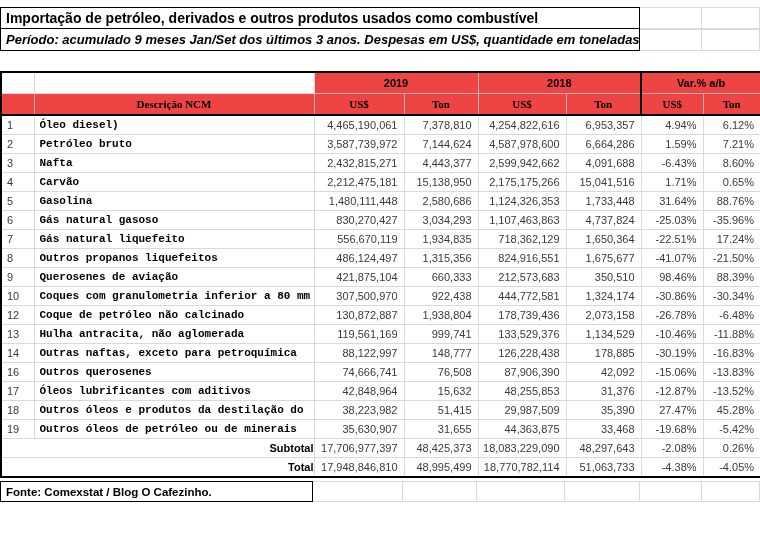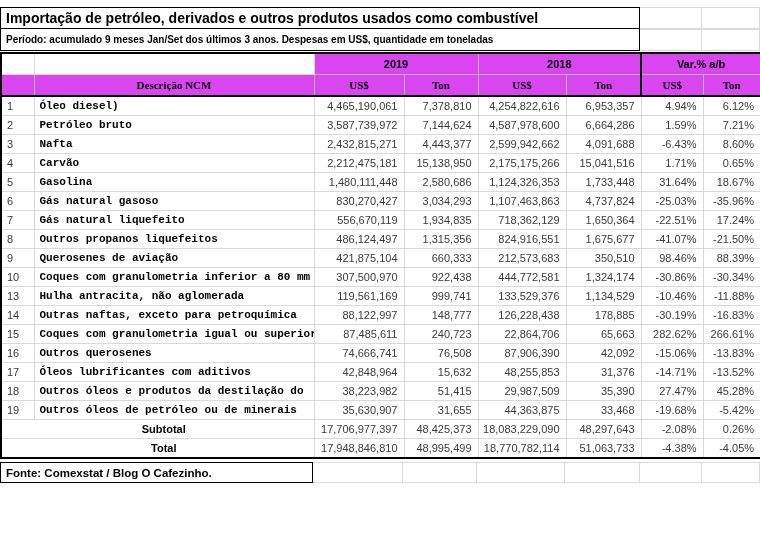--- a/index.html
+++ b/index.html
@@ -7,60 +7,60 @@
   body {
     width:760px; height:553px; overflow:hidden;
     font-family:"Liberation Sans", sans-serif;
     color:#000;
   }
   
   .top-band {
     display:grid;
     grid-template-columns:640px 62px 58px;
     grid-auto-rows:22px;
-    margin:7px 0 1px 0;
+    margin:7px 0 20px 0;
   }
   .title-box {
     border:1px solid #000;
     font-size:14px; font-weight:bold;
     display:flex; align-items:center; padding-left:5px;
     white-space:nowrap; overflow:hidden;
   }
   .subtitle-box {
     border:1px solid #000; border-top:none;
-    font-size:10px; font-weight:bold;
+    font-size:13px; font-weight:bold;
     display:flex; align-items:center; padding-left:5px;
-    white-space:nowrap; overflow:hidden;
+    white-space:nowrap; overflow:hidden;font-style:italic;
   }
   .ghost-cell {
     border-top:1px solid #d9d9d9;
     border-right:1px solid #d9d9d9;
     border-bottom:1px solid #d9d9d9;
   }
   
   table {
     border-collapse:collapse; table-layout:fixed;
     width:760px; border:2px solid #000;
   }
   th, td {
     white-space:nowrap; overflow:hidden;
     font-size:11px; height:18px; line-height:18px; padding:0;
   }
   thead th {
-    background:#d946ef; border:1px solid #b3b3b3;
+    background:#ef4444; border:1px solid #b3b3b3;
     font-weight:bold; text-align:center; height:20px; line-height:20px;
   }
   thead th.white { background:#fff; border-color:#d9d9d9; }
   thead tr.hr2 th { border-bottom:2px solid #000;font-family:Liberation Serif, serif; }
   th.var-left { border-left:2px solid #000; }
   tbody td { border:1px solid #d9d9d9; color:#3a3a3a; }
   td.c-num { text-align:left; padding-left:5px; }
   td.c-desc { font-weight:bold; color:#000; text-align:left; padding-left:5px;font-family:Liberation Mono, monospace; }
   td.c-val { text-align:right; padding-right:6px; }
-  #summary td.c-label { font-weight:bold; color:#000; text-align:center; padding-left:12px;margin-top:16px; }
+  #summary td.c-label { font-weight:bold; color:#000; text-align:right; padding-left:12px;margin-top:16px; }
   #summary tr:first-child td { border-top:1px solid #000; }
   
   .footer-band {
     display:grid;
     grid-template-columns:313px 90px 74px 88px 75px 62px 58px;
     grid-auto-rows:21px;
     margin-top:3px;
   }
   .fonte-box {
     border:1px solid #000;
@@ -157,21 +157,21 @@
   </tr>
 
   <tr>
     <td class="c-num">5</td>
     <td class="c-desc">Gasolina</td>
     <td class="c-val">1,480,111,448</td>
     <td class="c-val">2,580,686</td>
     <td class="c-val">1,124,326,353</td>
     <td class="c-val">1,733,448</td>
     <td class="c-val">31.64%</td>
-    <td class="c-val">18.67%</td>
+    <td class="c-val">88.76%</td>
   </tr>
 
   <tr>
     <td class="c-num">6</td>
     <td class="c-desc">Gás natural gasoso</td>
     <td class="c-val">830,270,427</td>
     <td class="c-val">3,034,293</td>
     <td class="c-val">1,107,463,863</td>
     <td class="c-val">4,737,824</td>
     <td class="c-val">-25.03%</td>
@@ -216,20 +216,30 @@
     <td class="c-desc">Coques com granulometria inferior a 80 mm</td>
     <td class="c-val">307,500,970</td>
     <td class="c-val">922,438</td>
     <td class="c-val">444,772,581</td>
     <td class="c-val">1,324,174</td>
     <td class="c-val">-30.86%</td>
     <td class="c-val">-30.34%</td>
   </tr>
 
 
+  <tr>
+    <td class="c-num">12</td>
+    <td class="c-desc">Coque de petróleo não calcinado</td>
+    <td class="c-val">130,872,887</td>
+    <td class="c-val">1,938,804</td>
+    <td class="c-val">178,739,436</td>
+    <td class="c-val">2,073,158</td>
+    <td class="c-val">-26.78%</td>
+    <td class="c-val">-6.48%</td>
+  </tr>
 
   <tr>
     <td class="c-num">13</td>
     <td class="c-desc">Hulha antracita, não aglomerada</td>
     <td class="c-val">119,561,169</td>
     <td class="c-val">999,741</td>
     <td class="c-val">133,529,376</td>
     <td class="c-val">1,134,529</td>
     <td class="c-val">-10.46%</td>
     <td class="c-val">-11.88%</td>
@@ -239,50 +249,40 @@
     <td class="c-num">14</td>
     <td class="c-desc">Outras naftas, exceto para petroquímica</td>
     <td class="c-val">88,122,997</td>
     <td class="c-val">148,777</td>
     <td class="c-val">126,228,438</td>
     <td class="c-val">178,885</td>
     <td class="c-val">-30.19%</td>
     <td class="c-val">-16.83%</td>
   </tr>
 
-  <tr>
-    <td class="c-num">15</td>
-    <td class="c-desc">Coques com granulometria igual ou superior a</td>
-    <td class="c-val">87,485,611</td>
-    <td class="c-val">240,723</td>
-    <td class="c-val">22,864,706</td>
-    <td class="c-val">65,663</td>
-    <td class="c-val">282.62%</td>
-    <td class="c-val">266.61%</td>
-  </tr>
 
   <tr>
     <td class="c-num">16</td>
     <td class="c-desc">Outros querosenes</td>
     <td class="c-val">74,666,741</td>
     <td class="c-val">76,508</td>
     <td class="c-val">87,906,390</td>
     <td class="c-val">42,092</td>
     <td class="c-val">-15.06%</td>
     <td class="c-val">-13.83%</td>
   </tr>
 
   <tr>
     <td class="c-num">17</td>
     <td class="c-desc">Óleos lubrificantes com aditivos</td>
     <td class="c-val">42,848,964</td>
     <td class="c-val">15,632</td>
     <td class="c-val">48,255,853</td>
     <td class="c-val">31,376</td>
-    <td class="c-val">-14.71%</td>
+    <td class="c-val">-12.87%</td>
     <td class="c-val">-13.52%</td>
   </tr>
 
   <tr>
     <td class="c-num">18</td>
     <td class="c-desc">Outros óleos e produtos da destilação do</td>
     <td class="c-val">38,223,982</td>
     <td class="c-val">51,415</td>
     <td class="c-val">29,987,509</td>
     <td class="c-val">35,390</td>

